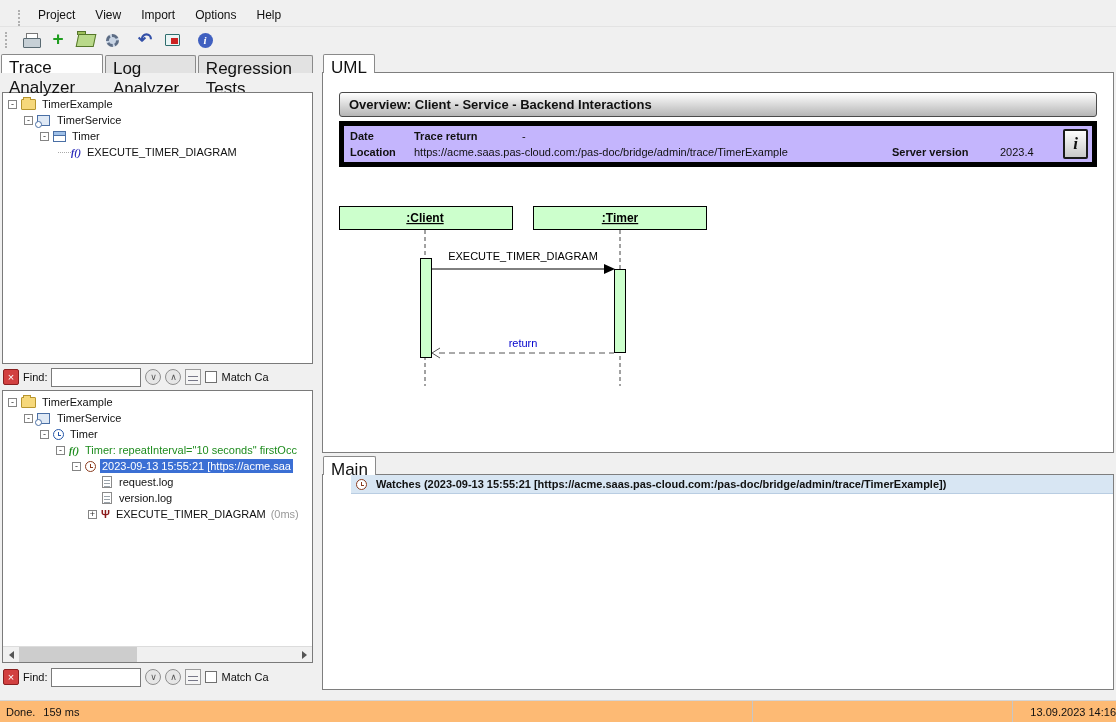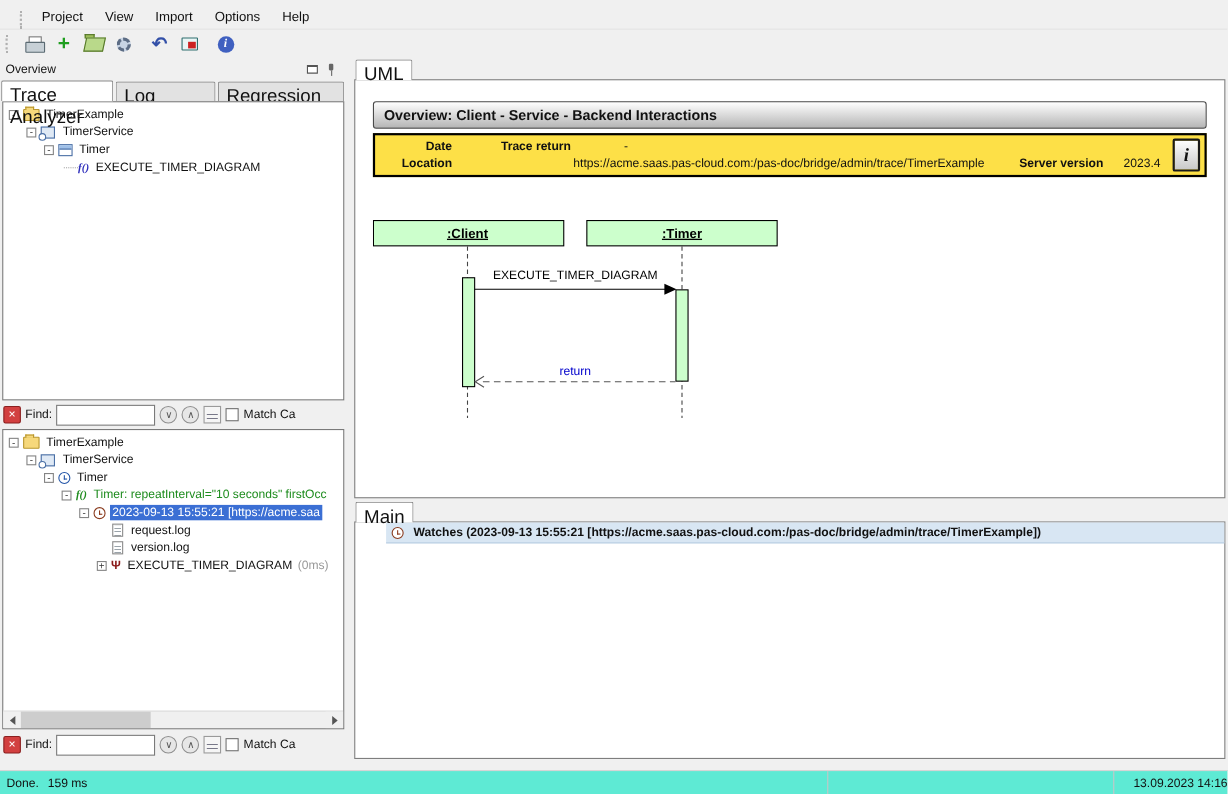--- a/index.html
+++ b/index.html
@@ -102,40 +102,40 @@
   .splitter { position: absolute; top: 53px; left: 315px; width: 7px; height: 645px; background: #f0f0f0; }
 
   
   .right-panel { position: absolute; top: 53px; left: 322px; right: 2px; height: 645px; }
   .rtabs { height: 19px; display: flex; padding-left: 1px; }
   .uml-content { position: absolute; top: 19px; left: 0; right: 0; height: 381px; border: 1px solid #7e7e7e;
     background: #fff; padding: 19px 16px; overflow: hidden; }
   .diagram-title { height: 25px; border: 1px solid #4a4a4a; border-radius: 3px;
     background: linear-gradient(#ffffff, #b5b5b5); display: flex; align-items: center; padding: 0 9px;
     font-weight: bold; font-size: 13px; }
-  .info-box { margin-top: 4px; border: 2px solid #000000; background: #fde047; position: relative;
-    padding: 2px 40px 2px 6px; font-size: 11px; text-align: right; }
+  .info-box { margin-top: 4px; border: 5px solid #000000; background: #c4b5fd; position: relative;
+    padding: 2px 40px 2px 6px; font-size: 11px; }
   .info-row { display: flex; height: 16px; align-items: center; }
   .info-label { width: 64px; font-weight: bold; }
   .info-value { flex: 1; }
   .info-label2 { width: 108px; font-weight: bold; }
   .info-value2 { width: 52px; }
   .i-btn { position: absolute; right: 4px; top: 3px; width: 25px; height: 30px; border: 2px solid #1a1a1a;
     background: linear-gradient(#fdfdfd, #c9c9c9); display: flex; align-items: center; justify-content: center;
     font: italic bold 17px "Liberation Serif", serif; border-radius: 2px; }
   .seq { margin-top: 39px; display: block; }
 
   .mtabs { position: absolute; top: 402px; left: 0; height: 19px; display: flex; padding-left: 1px; }
   .watches { position: absolute; top: 421px; left: 0; right: 0; bottom: 8px; border: 1px solid #7e7e7e; background: #fff; padding-left: 28px; }
   .watches-header { height: 19px; background: #d8e6f3; border-bottom: 1px solid #b9cde2; display: flex;
     align-items: center; gap: 5px; padding: 0 5px; font-weight: bold; font-size: 11px; }
 
   
   .statusbar { position: absolute; left: 0; right: 0; bottom: 0; height: 22px; border-top: 1px solid #d5d5d5;
-    background: #5eead4; display: flex; align-items: center; font-size: 11px; }
+    background: #fdba74; display: flex; align-items: center; font-size: 11px; }
   .sb-c1 { flex: 1; padding-left: 6px; display: flex; gap: 8px; }
   .sb-sep { width: 1px; align-self: stretch; background: #c6c6c6; }
   .sb-c2 { width: 259px; }
   .sb-c3 { width: 103px; padding-left: 9px; text-align: right; }
 </style>
 </head>
 <body>
 
 <div class="app">
 
@@ -167,26 +167,20 @@
       </span>
     <span class="tbtn">
         <span class="icon-monitor"></span>
       </span>
     <span class="tbtn" style="margin-left:6px">
         <span class="icon-info"></span>
       </span>
   </div>
 
   <div class="left-panel">
-    <div class="panel-title">
-      <span>Overview</span>
-      <span class="sp"></span>
-      <span class="float-icon"></span>
-      <span class="pin-icon"></span>
-    </div>
 
     <div class="ltabs">
       <span class="tab active">Trace Analyzer</span>
       <span class="tab">Log Analyzer</span>
       <span class="tab">Regression Tests</span>
     </div>
 
     <div class="tree-box t1">
       <div class="tree">
         <div class="trow" style="padding-left:2px">

